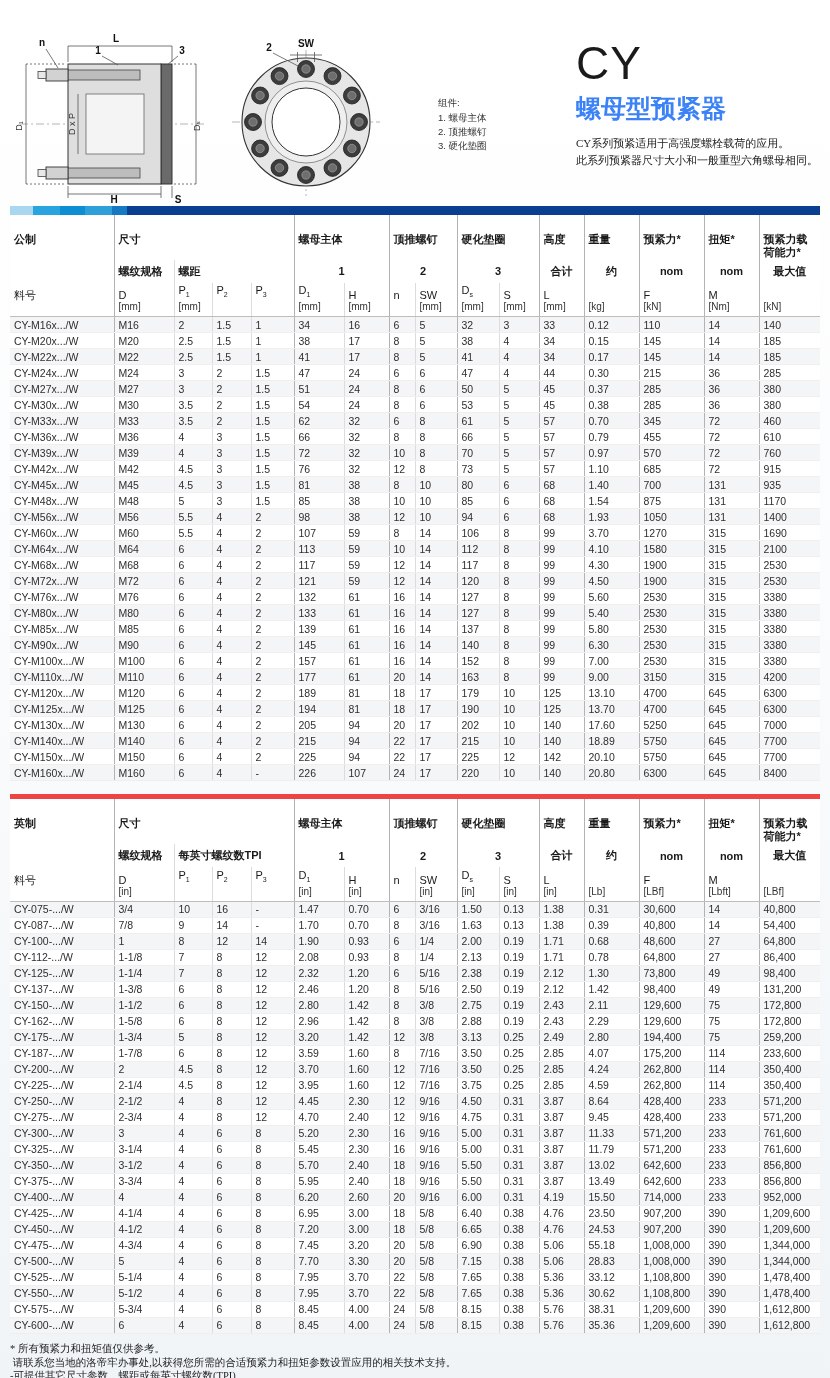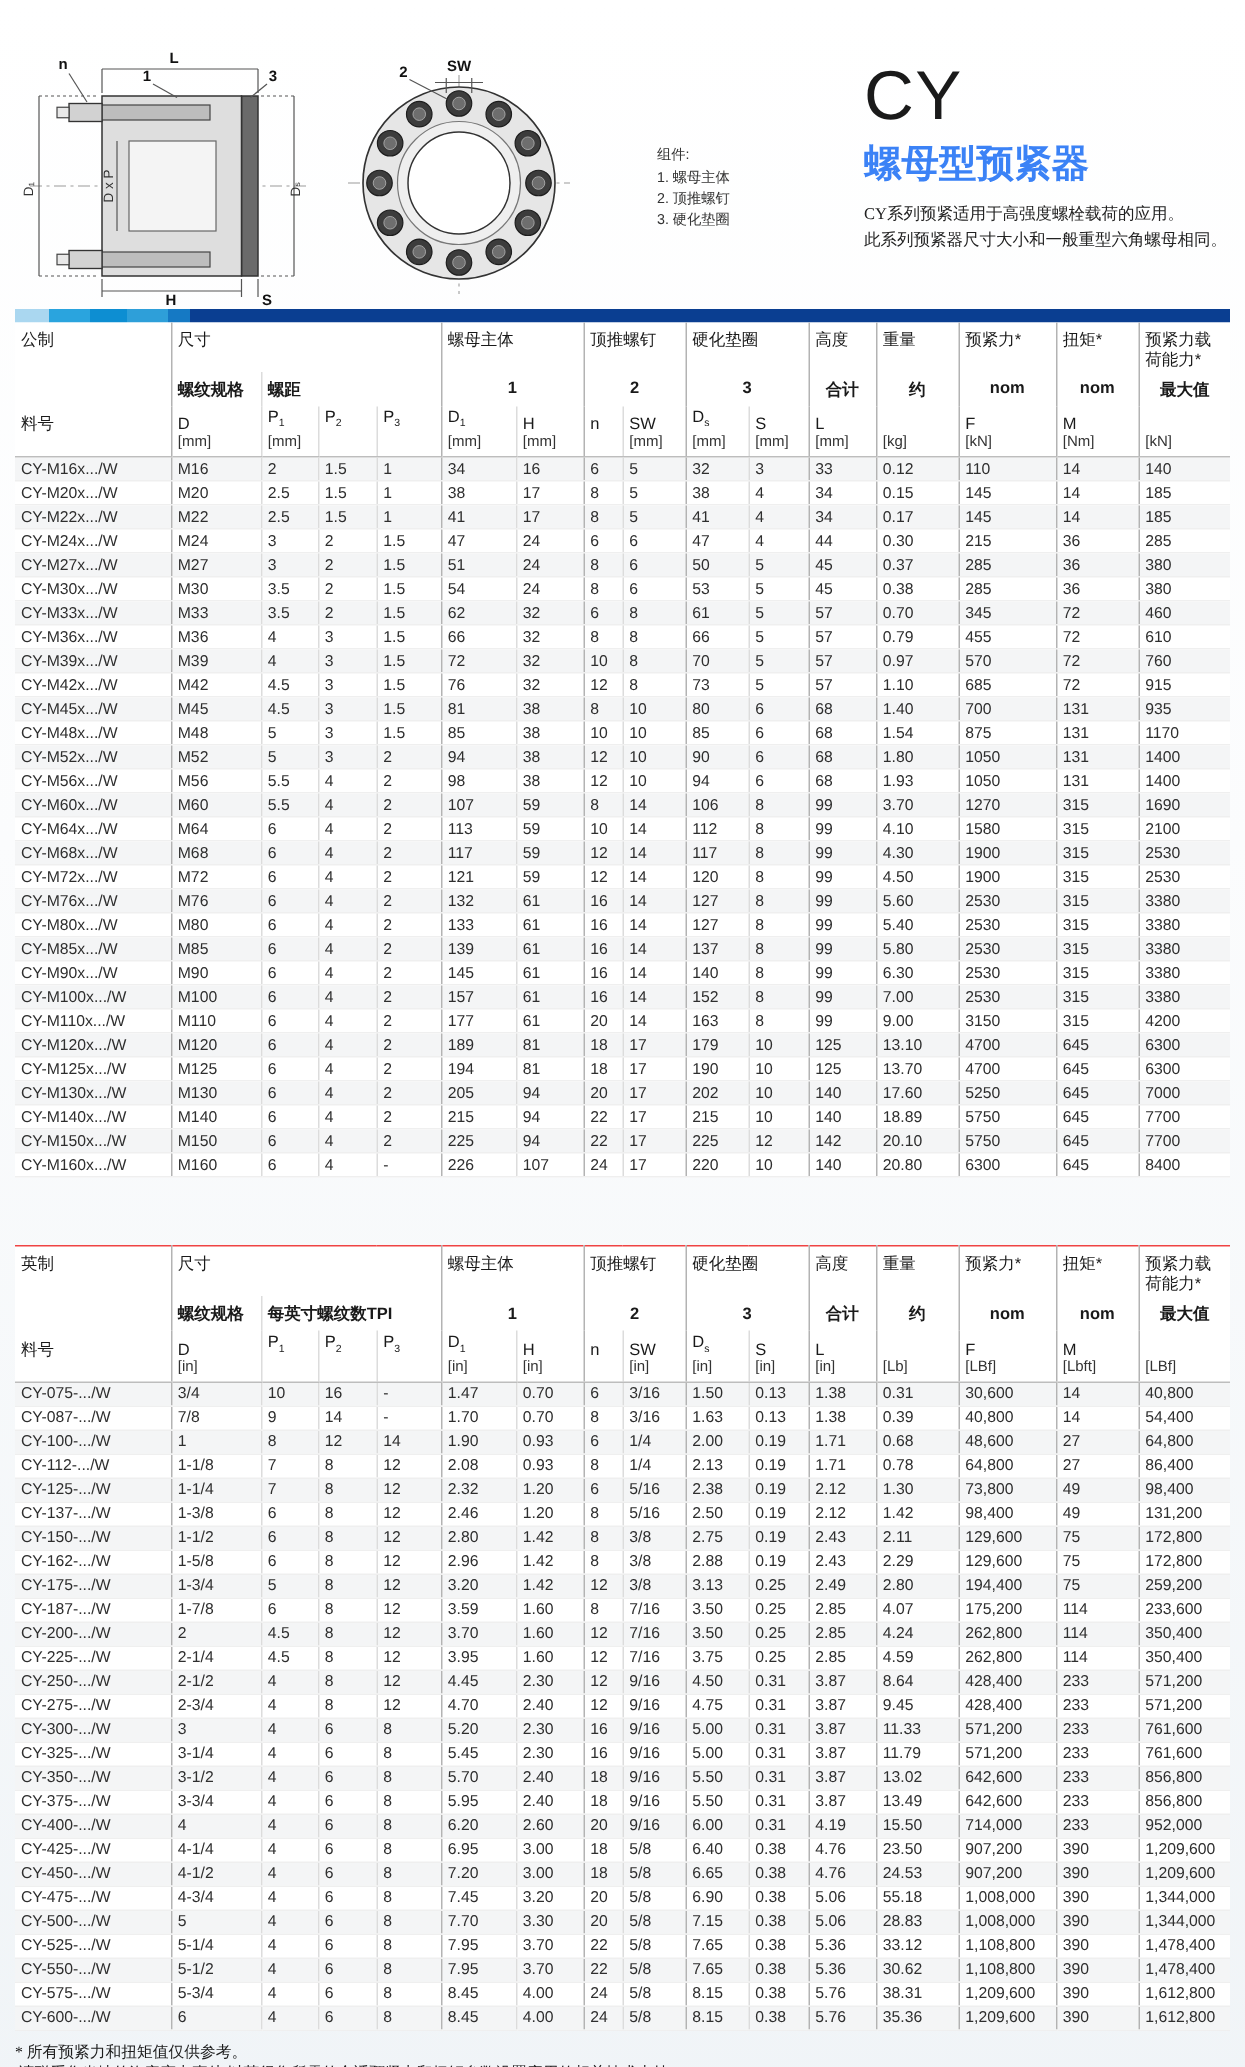--- a/index.html
+++ b/index.html
@@ -33,21 +33,21 @@
       #aad7f0 0,#aad7f0 2.8%,
       #2aa4de 2.8%,#2aa4de 6.2%,
       #0d8ed2 6.2%,#0d8ed2 9.2%,
       #2e9fd9 9.2%,#2e9fd9 12.6%,
       #1579c4 12.6%,#1579c4 14.4%,
       #0a3e91 14.4%,#0a3e91 100%);}
   table.spec{border-collapse:collapse;table-layout:fixed;width:810px;background:#fff;
     border-bottom:1px solid #c2c2c2;}
   table.spec th,table.spec td{padding:1.5px 4px;text-align:left;overflow:hidden;}
   table.spec thead th{font-size:11px;color:#1a1a1a;background:#fff;}
-  table.spec tr.hr0 th{font-weight:normal;padding-top:6px;vertical-align:top;line-height:1.15;}
+  table.spec tr.hr0 th{font-weight:bold;padding-top:18px;vertical-align:top;line-height:1.15;}
   table.spec tr.hr1 th{font-weight:bold;padding-top:4px;padding-bottom:4px;}
   table.spec tr.hr1 th.ctr{text-align:center;}
   table.spec tr.cols th{vertical-align:bottom;border-bottom:1px solid #bdbdbd;padding-bottom:3px;}
   table.spec tr.cols .cn{display:block;font-weight:normal;font-size:11px;line-height:12px;min-height:12px;}
   table.spec tr.cols .cu{display:block;font-weight:normal;font-size:10px;color:#333;line-height:12px;min-height:12px;}
   table.spec sub{font-size:7px;}
   table.spec td{font-size:10.5px;color:#2e2e2e;line-height:12px;border-bottom:1px solid #efefef;}
   table.spec tbody tr:nth-child(odd) td{background:#f4f5f6;}
   table.spec .gb{border-left:1px solid #b3b3b3;}
   table.spec .lb{border-left:1px solid #dcdcdc;}
@@ -508,38 +508,20 @@
             <td class="lb">10</td>
             <td class="gb">85</td>
             <td class="lb">6</td>
             <td class="gb">68</td>
             <td class="gb">1.54</td>
             <td class="gb">875</td>
             <td class="gb">131</td>
             <td class="gb">1170</td>
           </tr>
           <tr>
-            <td class="">CY-M52x.../W</td>
-            <td class="gb">M52</td>
-            <td class="lb">5</td>
-            <td class="lb">3</td>
-            <td class="lb">2</td>
-            <td class="gb">94</td>
-            <td class="lb">38</td>
-            <td class="gb">12</td>
-            <td class="lb">10</td>
-            <td class="gb">90</td>
-            <td class="lb">6</td>
-            <td class="gb">68</td>
-            <td class="gb">1.80</td>
-            <td class="gb">1050</td>
-            <td class="gb">131</td>
-            <td class="gb">1400</td>
-          </tr>
-          <tr>
             <td class="">CY-M56x.../W</td>
             <td class="gb">M56</td>
             <td class="lb">5.5</td>
             <td class="lb">4</td>
             <td class="lb">2</td>
             <td class="gb">98</td>
             <td class="lb">38</td>
             <td class="gb">12</td>
             <td class="lb">10</td>
             <td class="gb">94</td>
@@ -838,21 +820,21 @@
             <td class="gb">645</td>
             <td class="gb">8400</td>
           </tr>
         </tbody>
       </table>
   </div>
 
   <div class="tgap"></div>
 
   <div class="tablewrap">
-    <table class="spec" id="imperial-table" style="border-top:1px solid #ef4444;margin-top:32px;">
+    <table class="spec" id="imperial-table" style="border-top:5px solid #ef4444;">
         <colgroup>
           <col style="width:104px">
           <col style="width:60px">
           <col style="width:38px">
           <col style="width:39px">
           <col style="width:43px">
           <col style="width:50px">
           <col style="width:45px">
           <col style="width:26px">
           <col style="width:42px">

